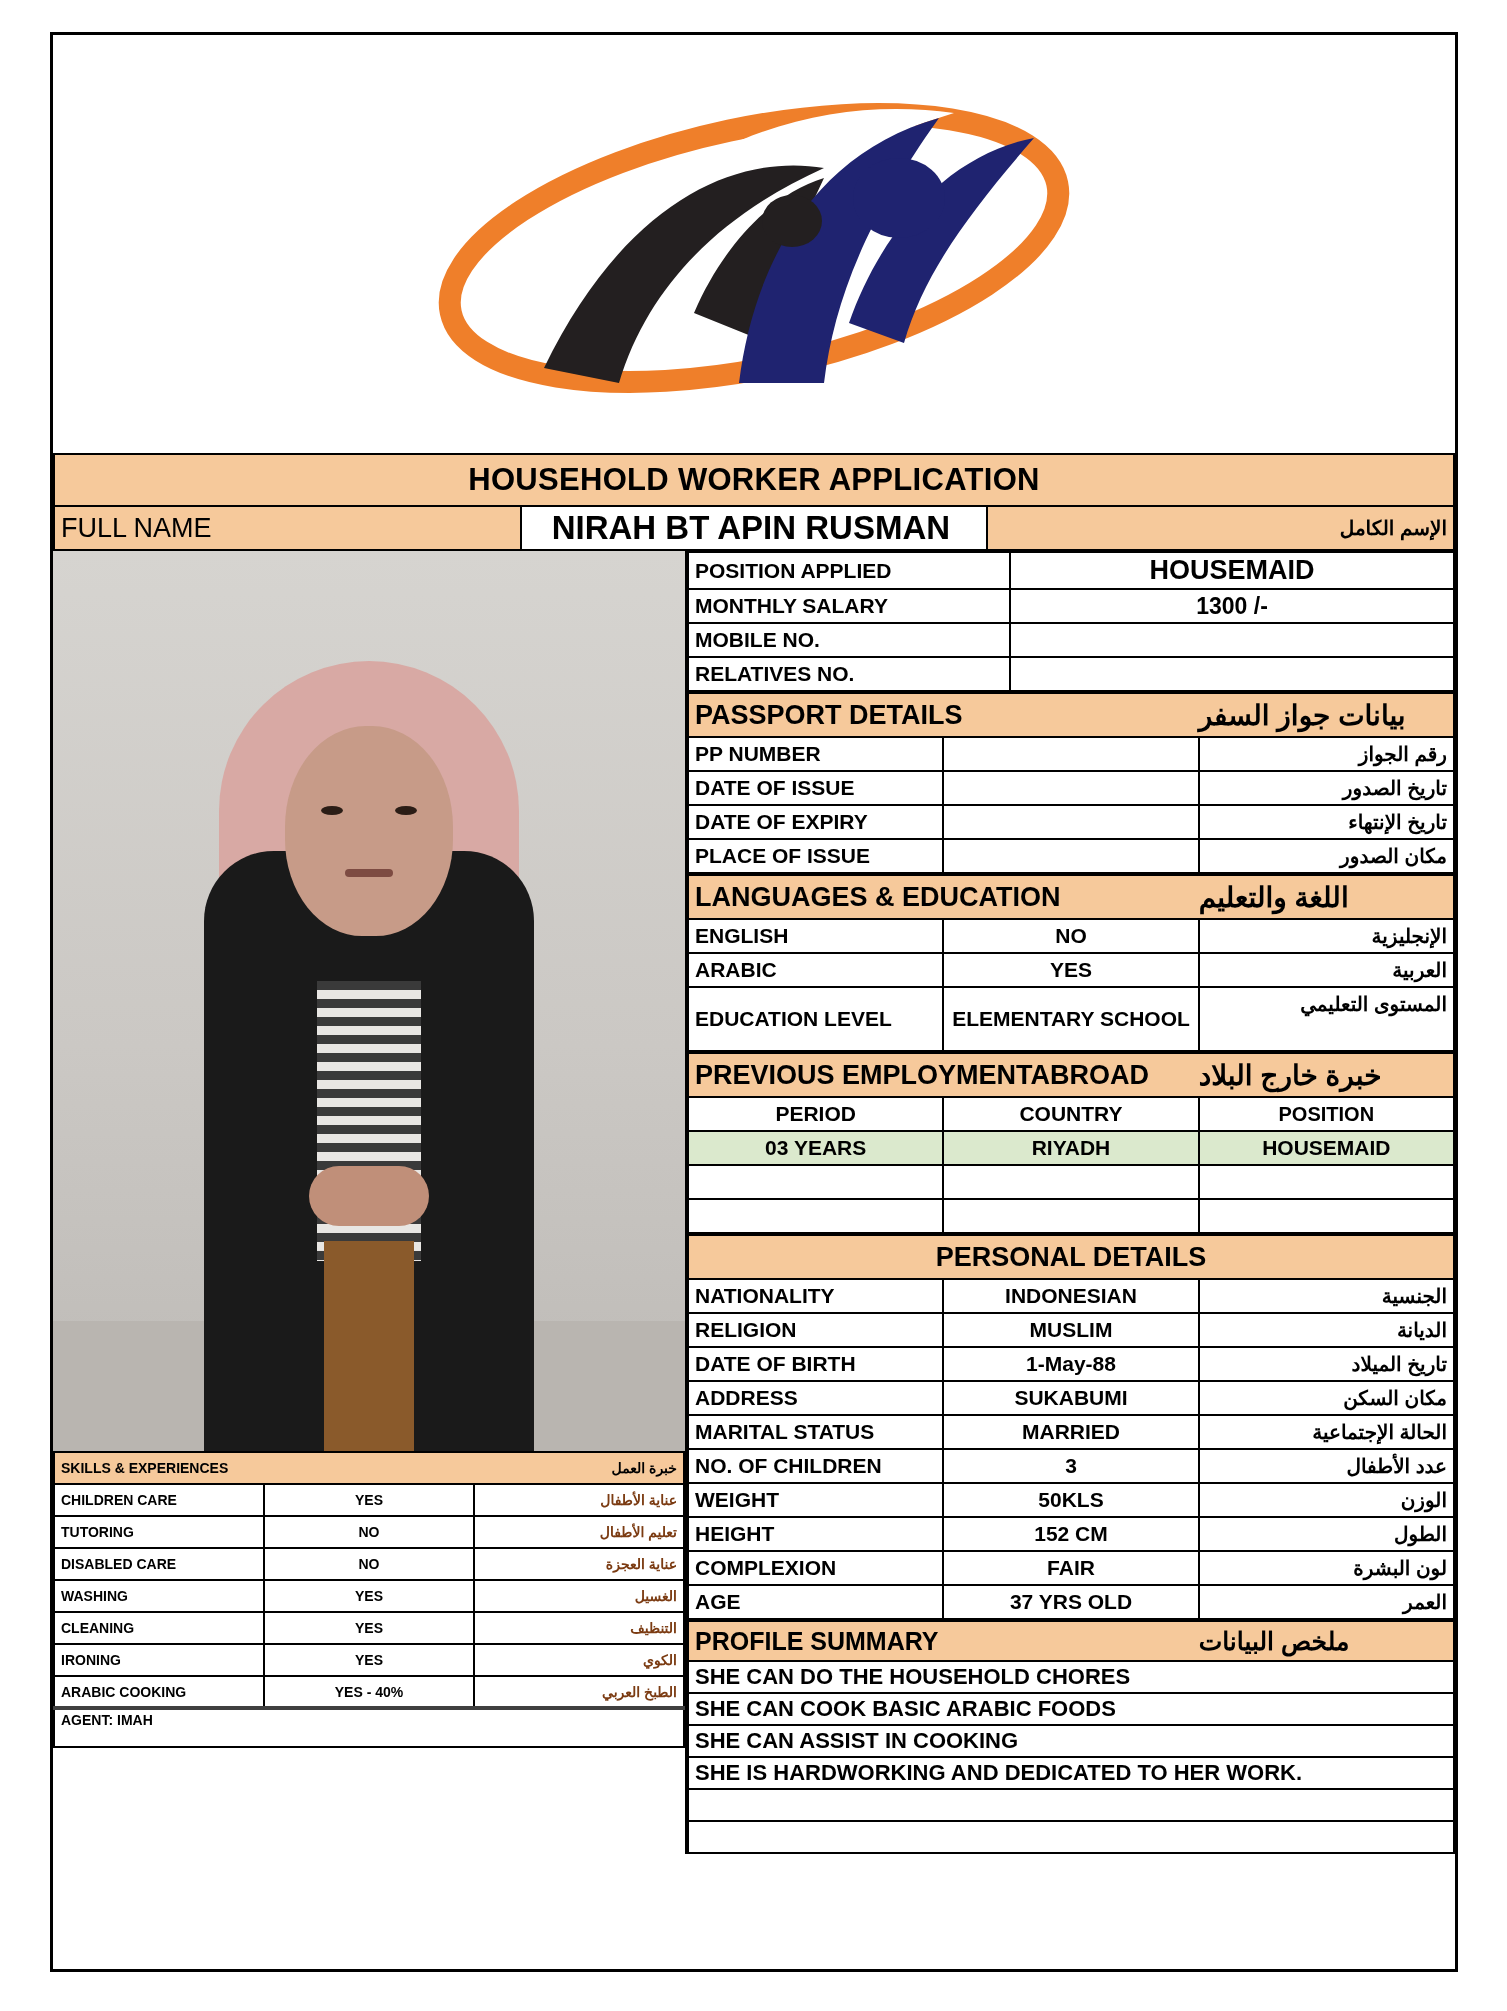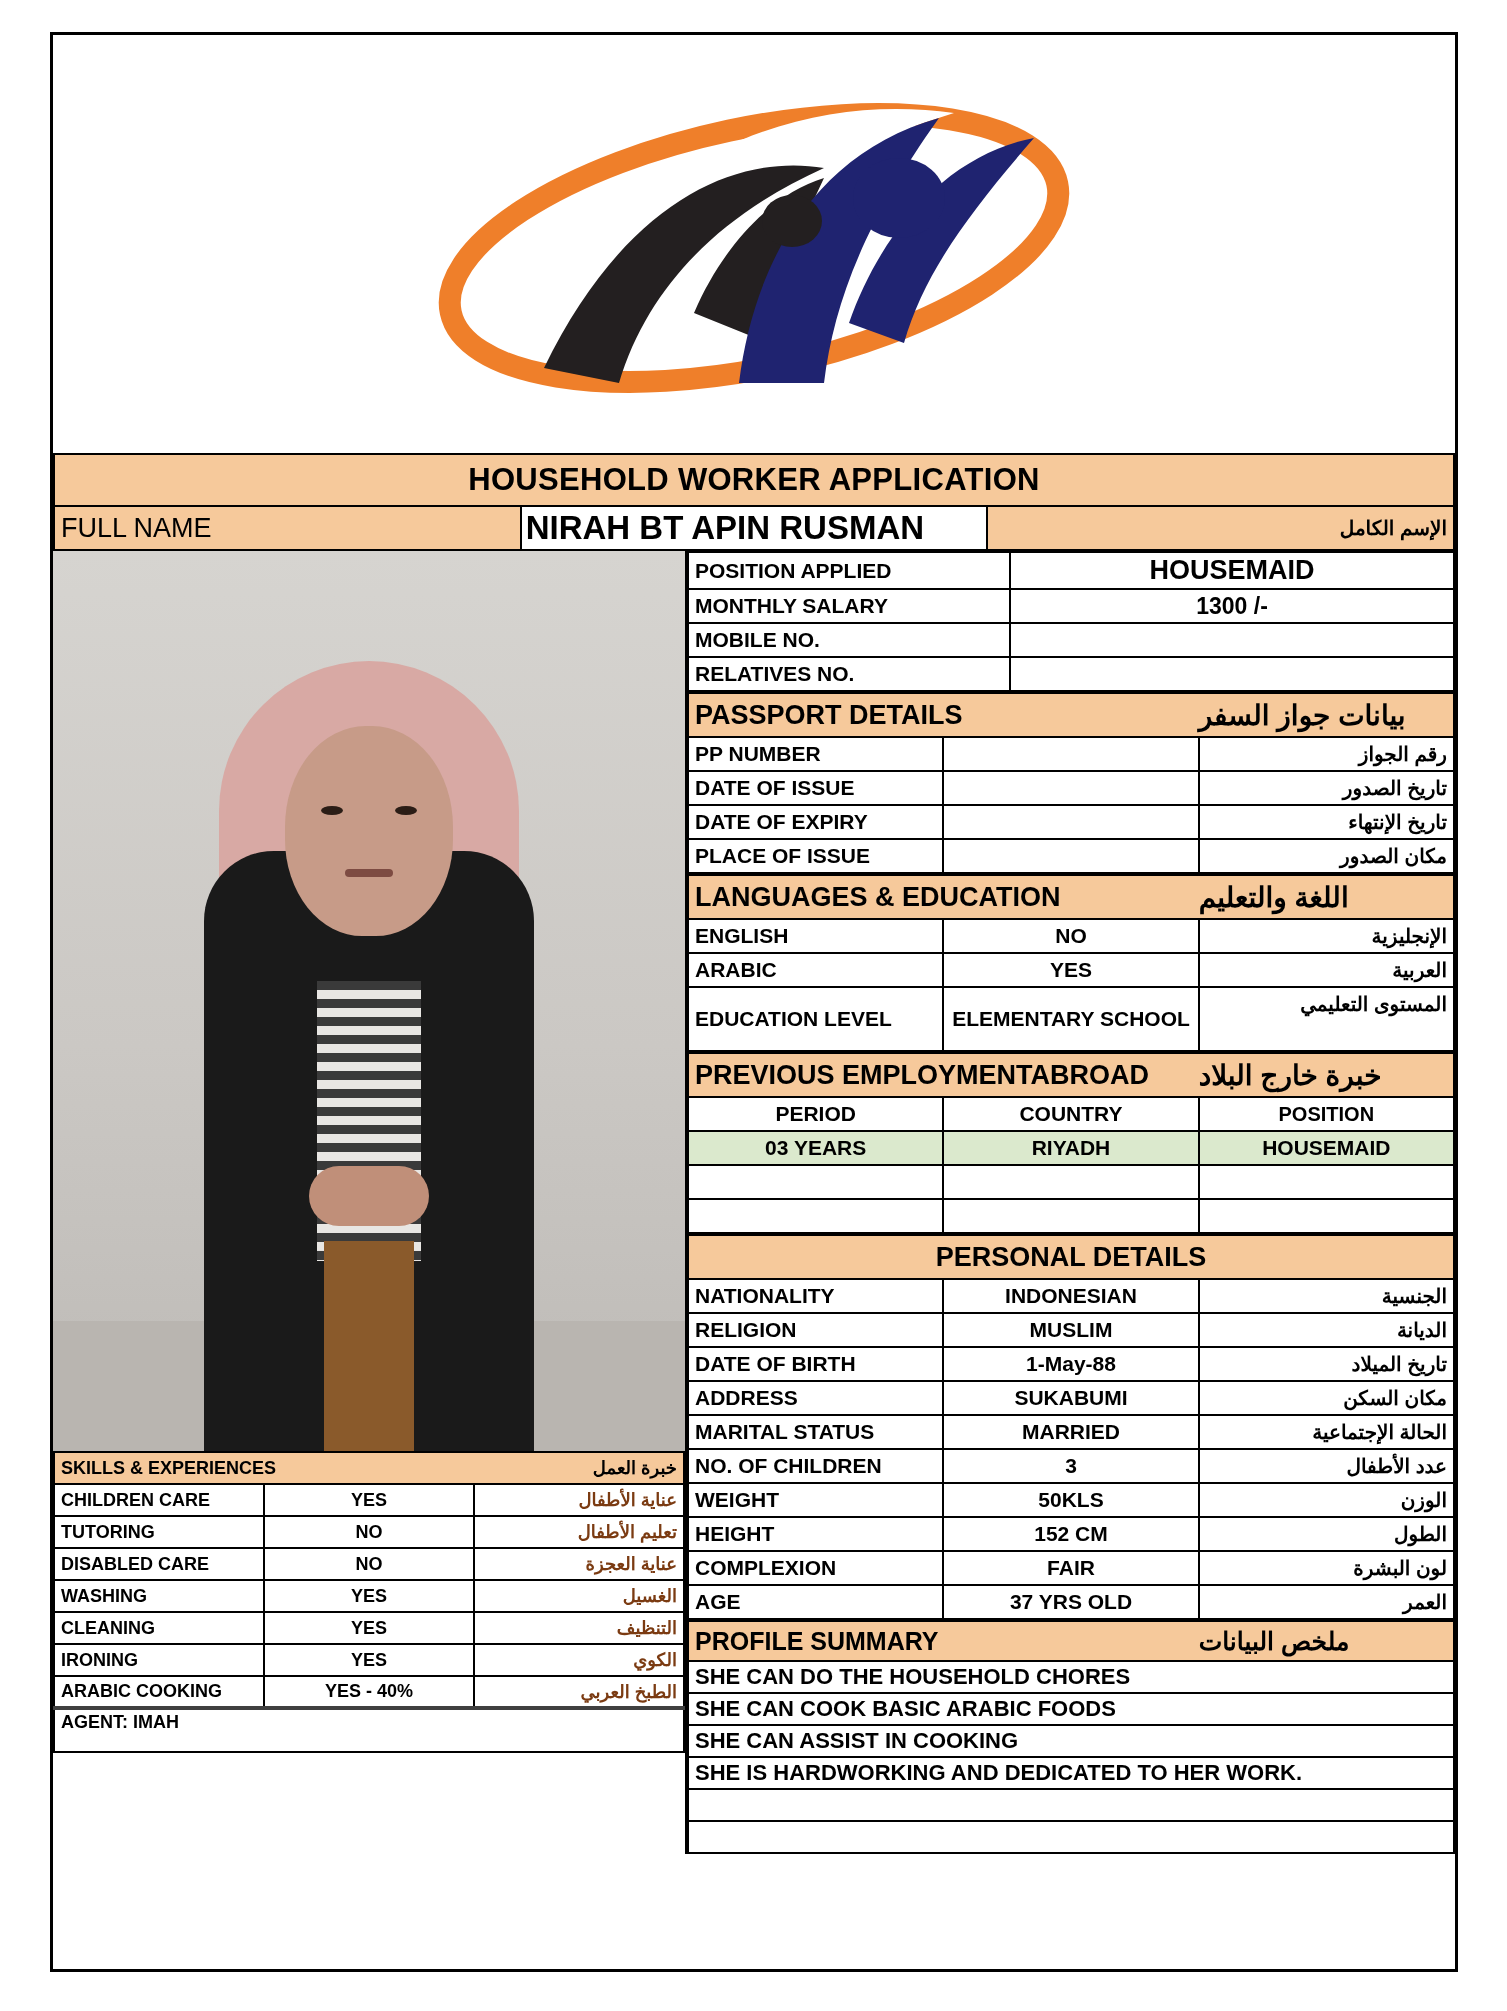--- a/index.html
+++ b/index.html
@@ -64,21 +64,21 @@
   }
   .fullname-label {
     background: #f6c99b;
     font-size: 27px;
     font-weight: normal;
     width: 238px;
   }
   .fullname-value {
     font-size: 33px;
     font-weight: bold;
-    padding-left: 4px;
+    padding-left: 30px;
   }
   .fullname-ar {
     background: #f6c99b;
     font-size: 20px;
     font-weight: bold;
     text-align: right;
     width: 210px;
     direction: rtl;
   }
   
@@ -150,21 +150,21 @@
     position:absolute; left:50%; top:615px; transform:translateX(-50%);
     width:120px; height:60px; background:#c08f79; border-radius:30px;
   }
   
   .skills-head td {
     background:#f6c99b;
     font-size:25px;
     font-weight:bold;
     height:40px;
   }
-  .skills td { height:32px; font-size:18px; }
+  .skills td { height:32px; font-size:14px; }
   .sk-name { width:262px; }
   .sk-val  { width:150px; text-align:center; }
   .sk-ar   { text-align:right; direction:rtl; font-size:19px; color:#7b3b12; }
   .agent-cell {
     height:118px;
     vertical-align:bottom;
     font-size:21px;
     font-weight:bold;
     border-top:4px solid #404040;
     padding-bottom:18px;

